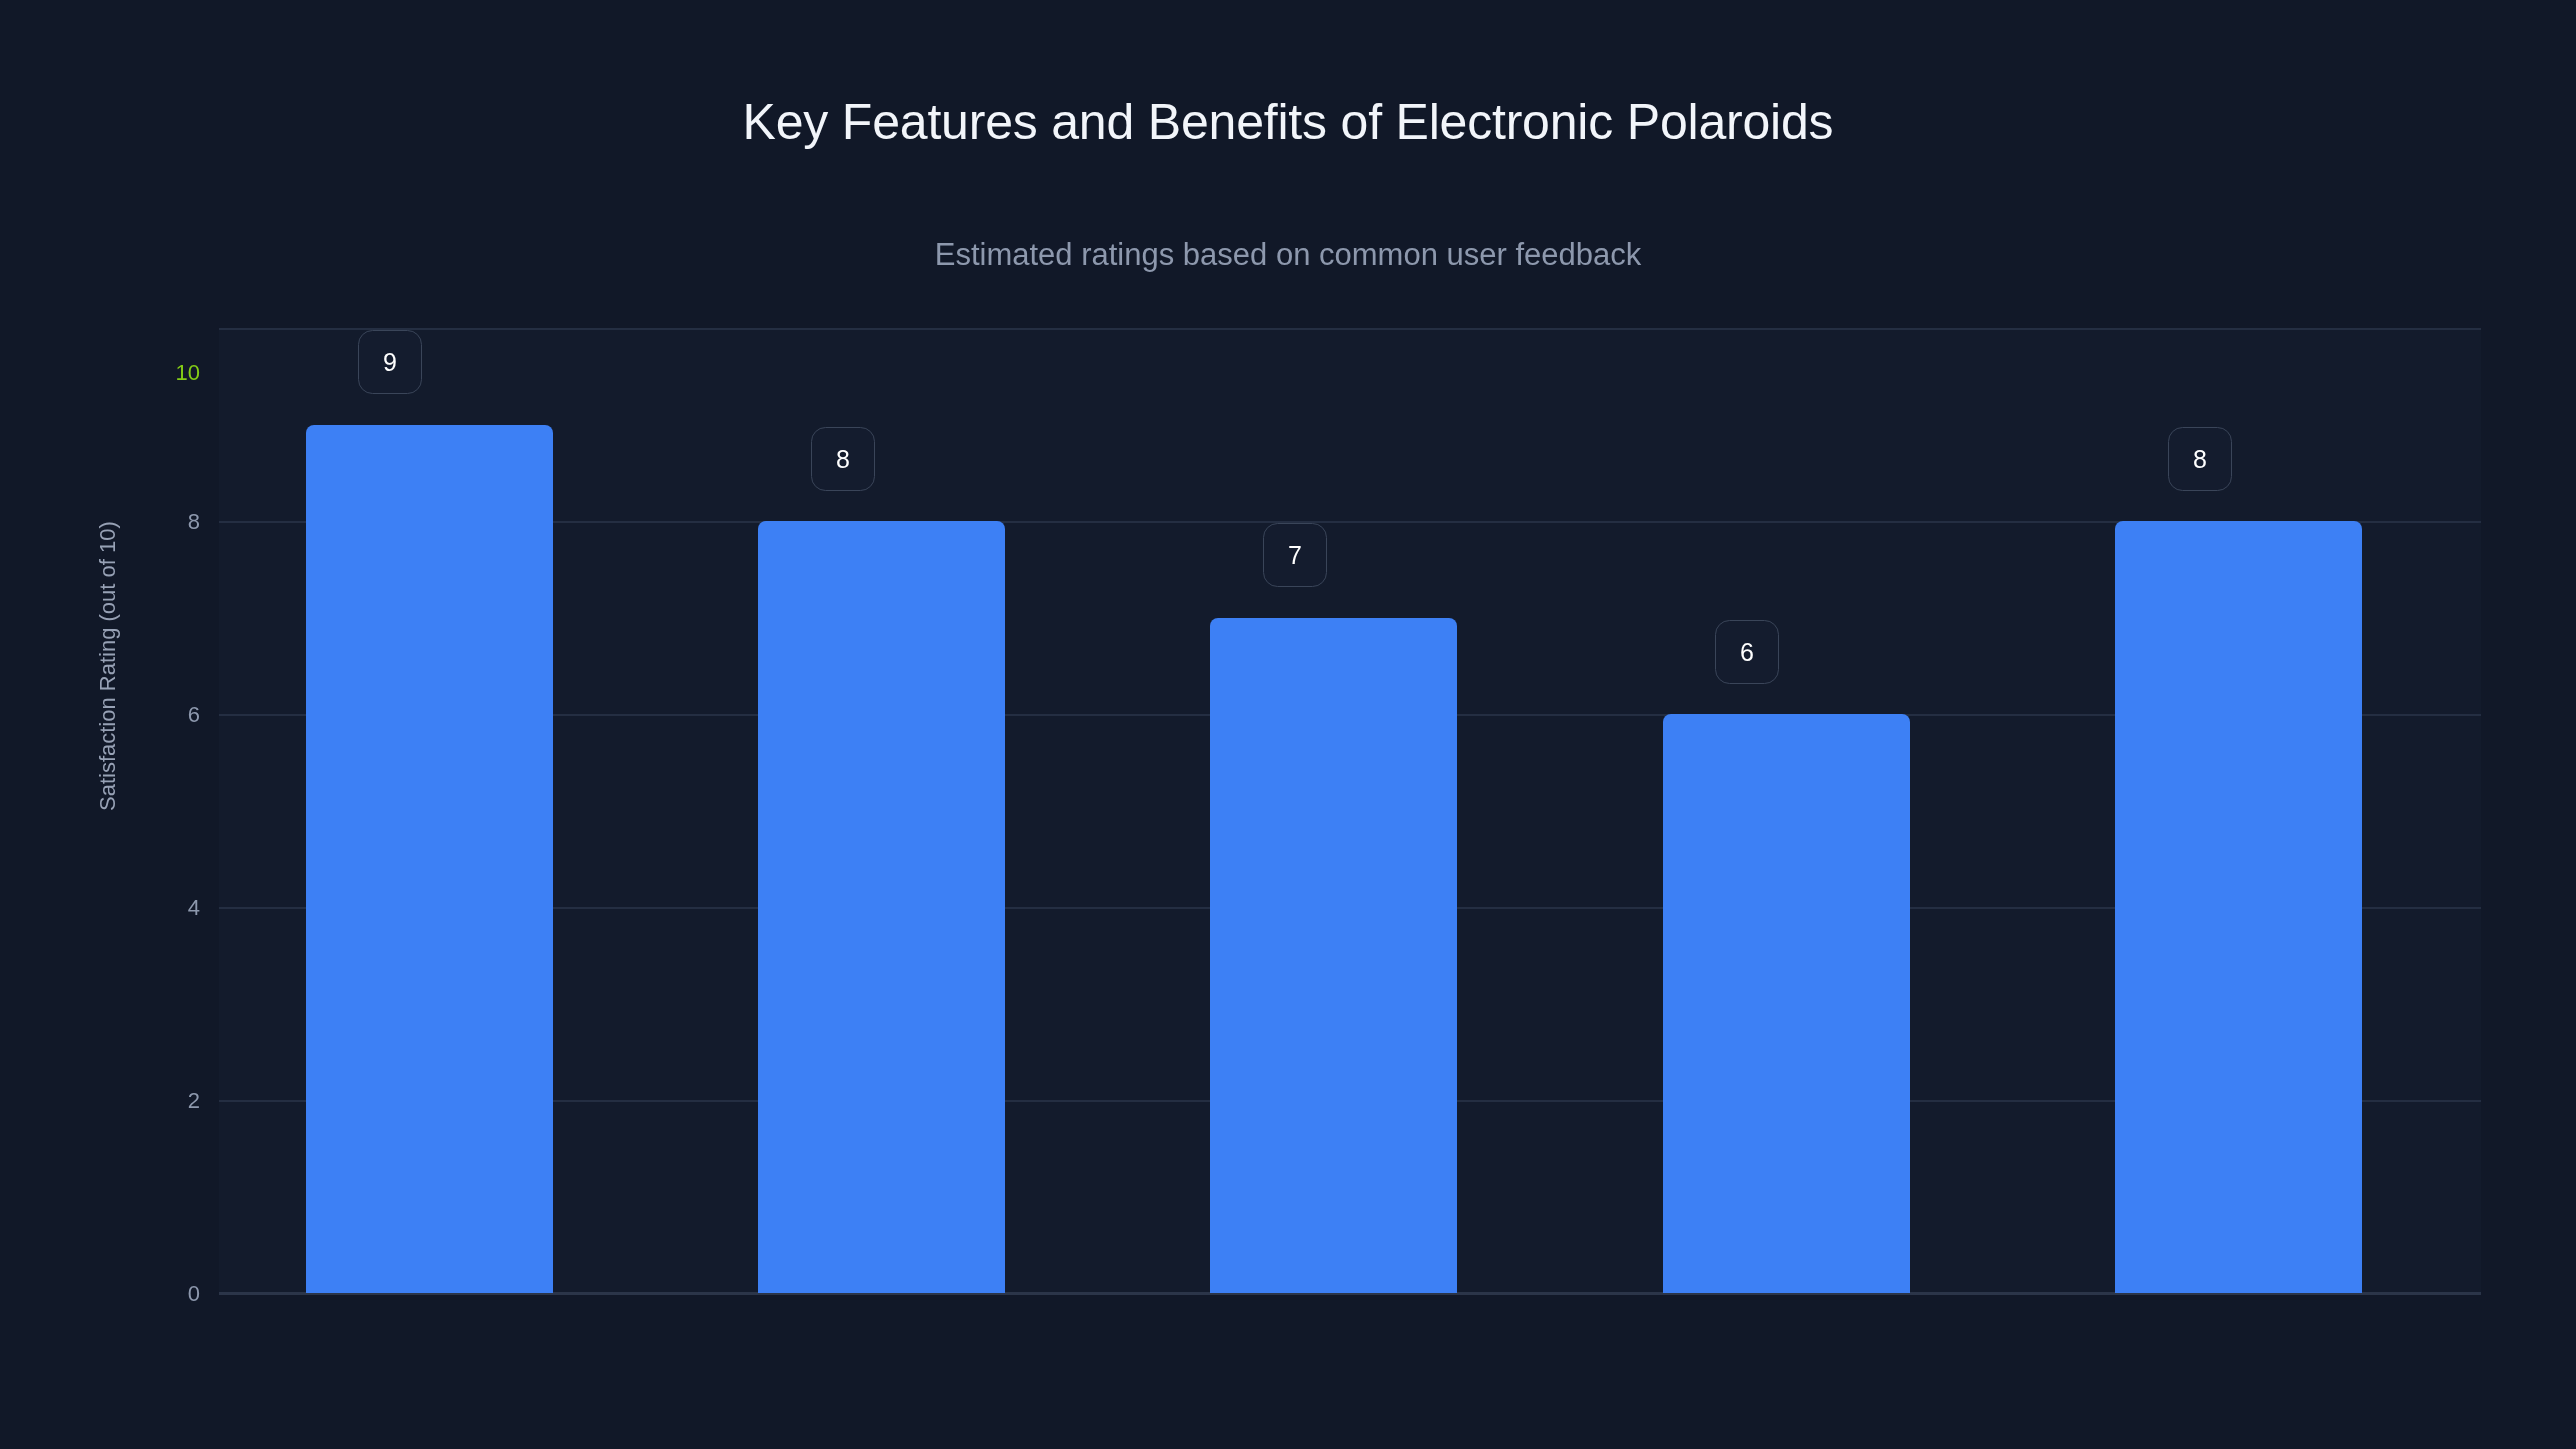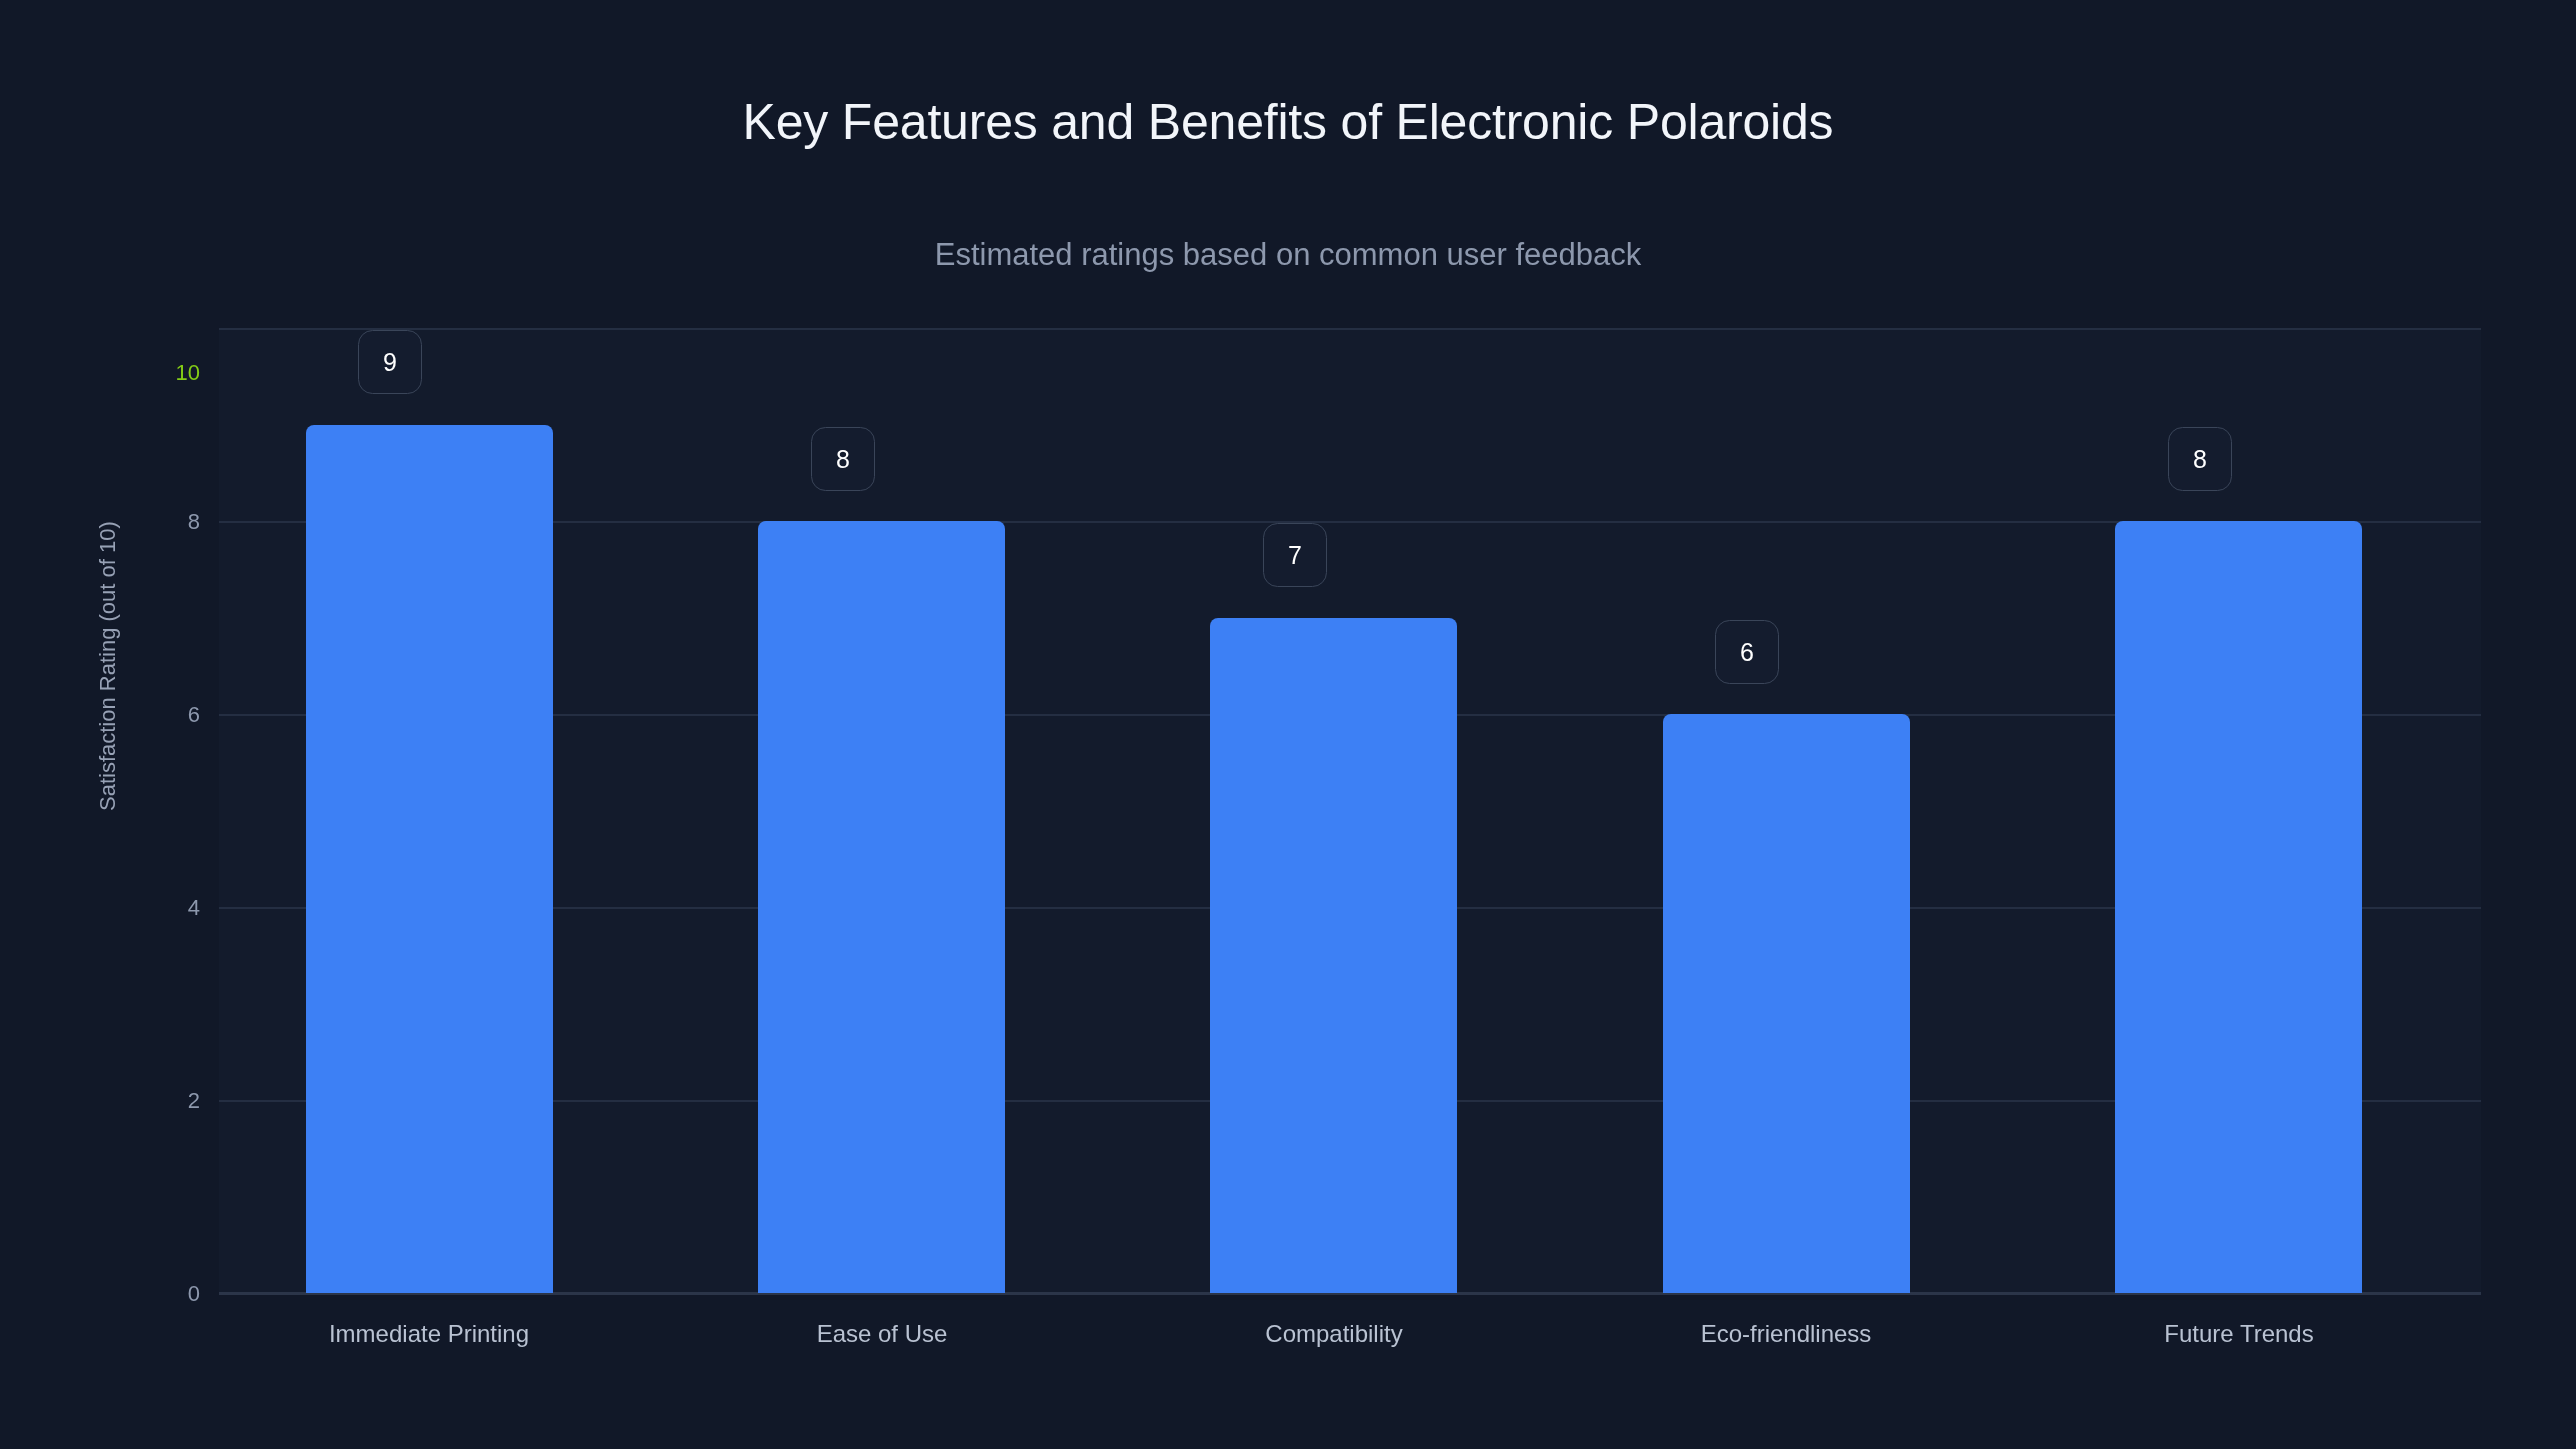--- a/index.html
+++ b/index.html
@@ -122,22 +122,15 @@
   </div>
 
   <div id="yticks-layer">
       <div class="ytick-lbl" style="position: absolute; left: 0px; width: 200px; text-align: right; top: 1294px; color: rgb(141, 152, 173);">0</div>
       <div class="ytick-lbl" style="position: absolute; left: 0px; width: 200px; text-align: right; top: 1101px; color: rgb(141, 152, 173);">2</div>
       <div class="ytick-lbl" style="position: absolute; left: 0px; width: 200px; text-align: right; top: 908px; color: rgb(141, 152, 173);">4</div>
       <div class="ytick-lbl" style="position: absolute; left: 0px; width: 200px; text-align: right; top: 715px; color: rgb(141, 152, 173);">6</div>
       <div class="ytick-lbl" style="position: absolute; left: 0px; width: 200px; text-align: right; top: 522px; color: rgb(141, 152, 173);">8</div>
       <div class="ytick-lbl" style="position: absolute; left: 0px; width: 200px; text-align: right; top: 329px; color: #84cc16; margin-top: 44px;">10</div>
     </div>
-  <div class="xlabels" id="xlabels-layer">
-      <div class="xlabel" style="left: 210px; color: rgb(185, 194, 210);">Immediate Printing</div>
-      <div class="xlabel" style="left: 663px; color: rgb(185, 194, 210);">Ease of Use</div>
-      <div class="xlabel" style="left: 1115px; color: rgb(185, 194, 210);">Compatibility</div>
-      <div class="xlabel" style="left: 1567px; color: rgb(185, 194, 210);">Eco-friendliness</div>
-      <div class="xlabel" style="left: 2020px; color: rgb(185, 194, 210);">Future Trends</div>
-    </div>
 
 </div>
 
 
 </body></html>

